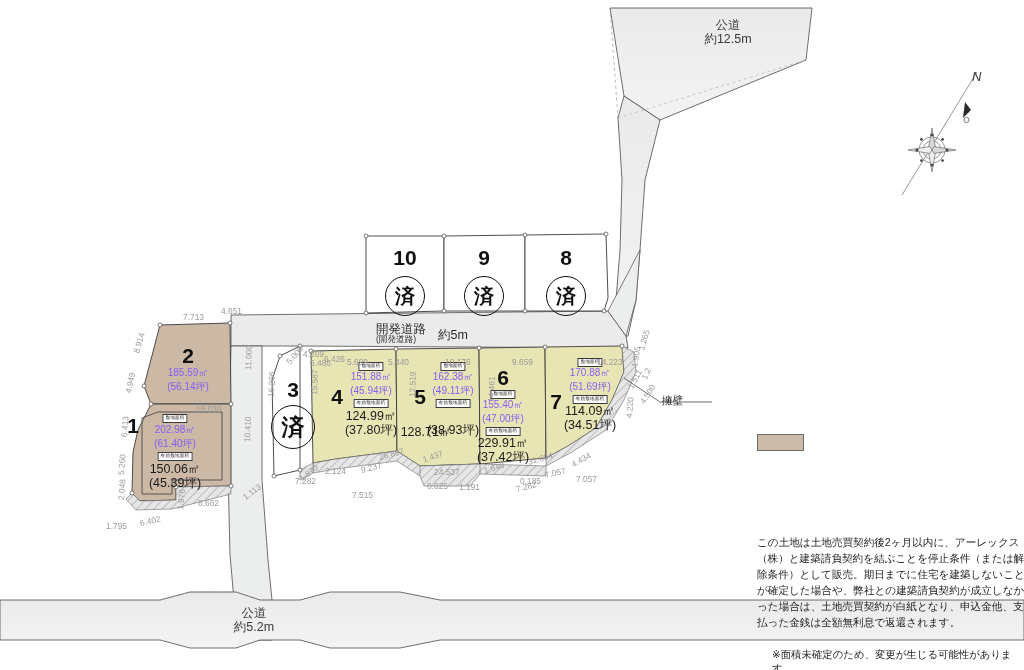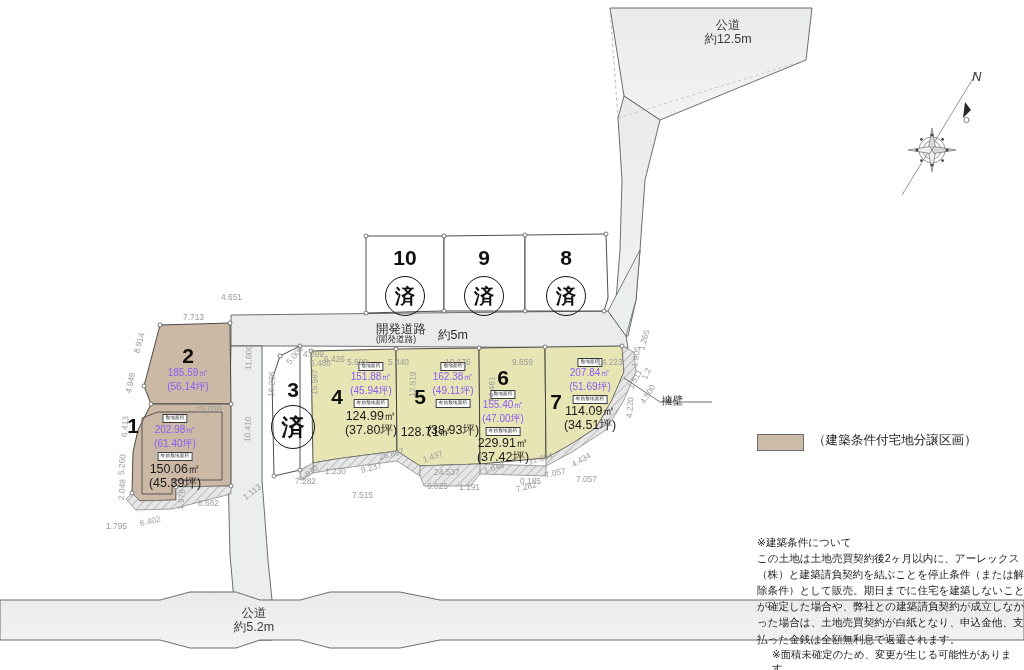--- a/index.html
+++ b/index.html
@@ -276,29 +276,29 @@
 <div class="t lotno ctr" style="left:503px;top:366px;">6</div>
 <div class="badge" style="left:503px;top:390px;">敷地面積</div>
 <div class="t area-main ctr" style="left:503px;top:399px;">155.40㎡</div>
 <div class="t area-main ctr" style="left:503px;top:413px;">(47.00坪)</div>
 <div class="badge" style="left:503px;top:427px;">有効敷地面積</div>
 <div class="t area-sub ctr" style="left:503px;top:436px;">229.91㎡</div>
 <div class="t area-sub ctr" style="left:503px;top:450px;">(37.42坪)</div>
 
 <div class="t lotno ctr" style="left:556px;top:390px;">7</div>
 <div class="badge" style="left:590px;top:358px;">敷地面積</div>
-<div class="t area-main ctr" style="left:590px;top:367px;">207.84㎡</div>
+<div class="t area-main ctr" style="left:590px;top:367px;">170.88㎡</div>
 <div class="t area-main ctr" style="left:590px;top:381px;">(51.69坪)</div>
 <div class="badge" style="left:590px;top:395px;">有効敷地面積</div>
 <div class="t area-sub ctr" style="left:590px;top:404px;">114.09㎡</div>
 <div class="t area-sub ctr" style="left:590px;top:418px;">(34.51坪)</div>
 
 <div id="dims">
     <div class="dim" style="left: 183px; top: 312px; transform: rotate(0deg); transform-origin: left center;">7.713</div>
-    <div class="dim" style="left: 221px; top: 292px; transform: rotate(0deg); transform-origin: left center;">4.651</div>
+    <div class="dim" style="left: 221px; top: 306px; transform: rotate(0deg); transform-origin: left center;">4.651</div>
     <div class="dim" style="left: 136px; top: 348px; transform: rotate(-74deg); transform-origin: left center;">8.914</div>
     <div class="dim" style="left: 128px; top: 388px; transform: rotate(-78deg); transform-origin: left center;">4.949</div>
     <div class="dim" style="left: 124px; top: 432px; transform: rotate(-86deg); transform-origin: left center;">6.413</div>
     <div class="dim" style="left: 121px; top: 470px; transform: rotate(-86deg); transform-origin: left center;">5.260</div>
     <div class="dim" style="left: 121px; top: 495px; transform: rotate(-86deg); transform-origin: left center;">2.048</div>
     <div class="dim" style="left: 106px; top: 521px; transform: rotate(0deg); transform-origin: left center;">1.795</div>
     <div class="dim" style="left: 140px; top: 518px; transform: rotate(-12deg); transform-origin: left center;">6.402</div>
     <div class="dim" style="left: 180px; top: 505px; transform: rotate(-84deg); transform-origin: left center;">1.976</div>
     <div class="dim" style="left: 198px; top: 498px; transform: rotate(0deg); transform-origin: left center;">8.662</div>
     <div class="dim" style="left: 244px; top: 493px; transform: rotate(-38deg); transform-origin: left center;">1.113</div>
@@ -318,21 +318,21 @@
     <div class="dim" style="left: 512px; top: 357px; transform: rotate(0deg); transform-origin: left center;">9.659</div>
     <div class="dim" style="left: 597px; top: 357px; transform: rotate(0deg); transform-origin: left center;">14.223</div>
     <div class="dim" style="left: 641px; top: 345px; transform: rotate(-74deg); transform-origin: left center;">1.265</div>
     <div class="dim" style="left: 634px; top: 362px; transform: rotate(-80deg); transform-origin: left center;">1.905</div>
     <div class="dim" style="left: 644px; top: 374px; transform: rotate(-68deg); transform-origin: left center;">1.2</div>
     <div class="dim" style="left: 630px; top: 383px; transform: rotate(-62deg); transform-origin: left center;">1.511</div>
     <div class="dim" style="left: 642px; top: 398px; transform: rotate(-58deg); transform-origin: left center;">4.500</div>
     <div class="dim" style="left: 491px; top: 397px; transform: rotate(-88deg); transform-origin: left center;">14.461</div>
     <div class="dim" style="left: 629px; top: 413px; transform: rotate(-86deg); transform-origin: left center;">4.220</div>
     <div class="dim" style="left: 300px; top: 474px; transform: rotate(-36deg); transform-origin: left center;">1.870</div>
-    <div class="dim" style="left: 325px; top: 466px; transform: rotate(0deg); transform-origin: left center;">1.230</div>
+    <div class="dim" style="left: 325px; top: 466px; transform: rotate(0deg); transform-origin: left center;">2.124</div>
     <div class="dim" style="left: 361px; top: 465px; transform: rotate(-14deg); transform-origin: left center;">9.237</div>
     <div class="dim" style="left: 379px; top: 452px; transform: rotate(-14deg); transform-origin: left center;">26.897</div>
     <div class="dim" style="left: 423px; top: 455px; transform: rotate(-20deg); transform-origin: left center;">1.437</div>
     <div class="dim" style="left: 434px; top: 467px; transform: rotate(0deg); transform-origin: left center;">24.537</div>
     <div class="dim" style="left: 427px; top: 481px; transform: rotate(0deg); transform-origin: left center;">6.625</div>
     <div class="dim" style="left: 459px; top: 482px; transform: rotate(0deg); transform-origin: left center;">1.191</div>
     <div class="dim" style="left: 484px; top: 466px; transform: rotate(-18deg); transform-origin: left center;">1.640</div>
     <div class="dim" style="left: 352px; top: 490px; transform: rotate(0deg); transform-origin: left center;">7.515</div>
     <div class="dim" style="left: 528px; top: 457px; transform: rotate(-16deg); transform-origin: left center;">31.694</div>
     <div class="dim" style="left: 572px; top: 460px; transform: rotate(-30deg); transform-origin: left center;">4.434</div>
@@ -340,23 +340,21 @@
     <div class="dim" style="left: 520px; top: 476px; transform: rotate(0deg); transform-origin: left center;">0.185</div>
     <div class="dim" style="left: 576px; top: 474px; transform: rotate(0deg); transform-origin: left center;">7.057</div>
     <div class="dim" style="left: 516px; top: 484px; transform: rotate(-14deg); transform-origin: left center;">7.282</div>
     <div class="dim" style="left: 303px; top: 349px; transform: rotate(0deg); transform-origin: left center;">4.269</div>
   </div>
 
 <div id="legend">
   <div class="lg-row">
     <div class="lg-sw" id="sw1" style="background: rgb(205, 187, 169);"></div>
     <div class="lg-txt">
-      <div>（建築条件付宅地分譲区画）</div>
     </div>
   </div>
 </div>
 
 <div id="note">
-  <span class="hd">※建築条件について</span>
   <span>この土地は土地売買契約後2ヶ月以内に、アーレックス（株）と建築請負契約を結ぶことを停止条件（または解除条件）として販売。期日までに住宅を建築しないことが確定した場合や、弊社との建築請負契約が成立しなかった場合は、土地売買契約が白紙となり、申込金他、支払った金銭は全額無利息で返還されます。</span>
 </div>
 
 <div id="footnote">※面積未確定のため、変更が生じる可能性があります。</div>
 
 </body></html>

